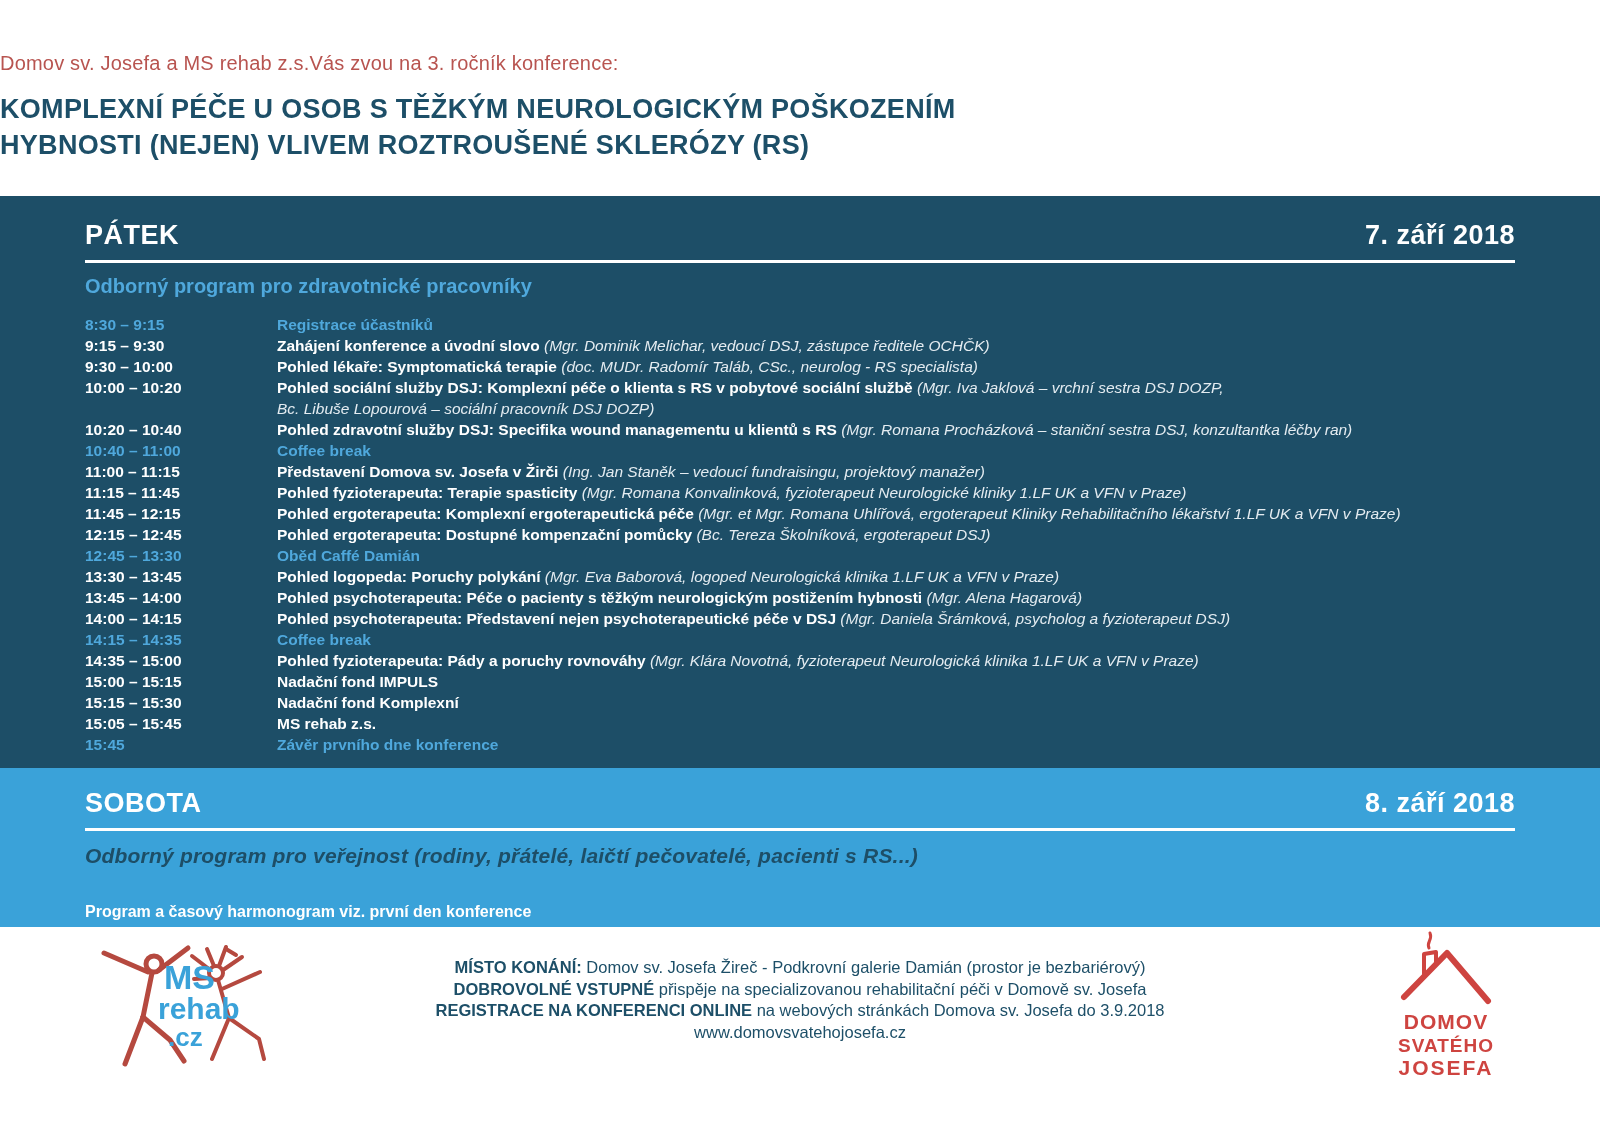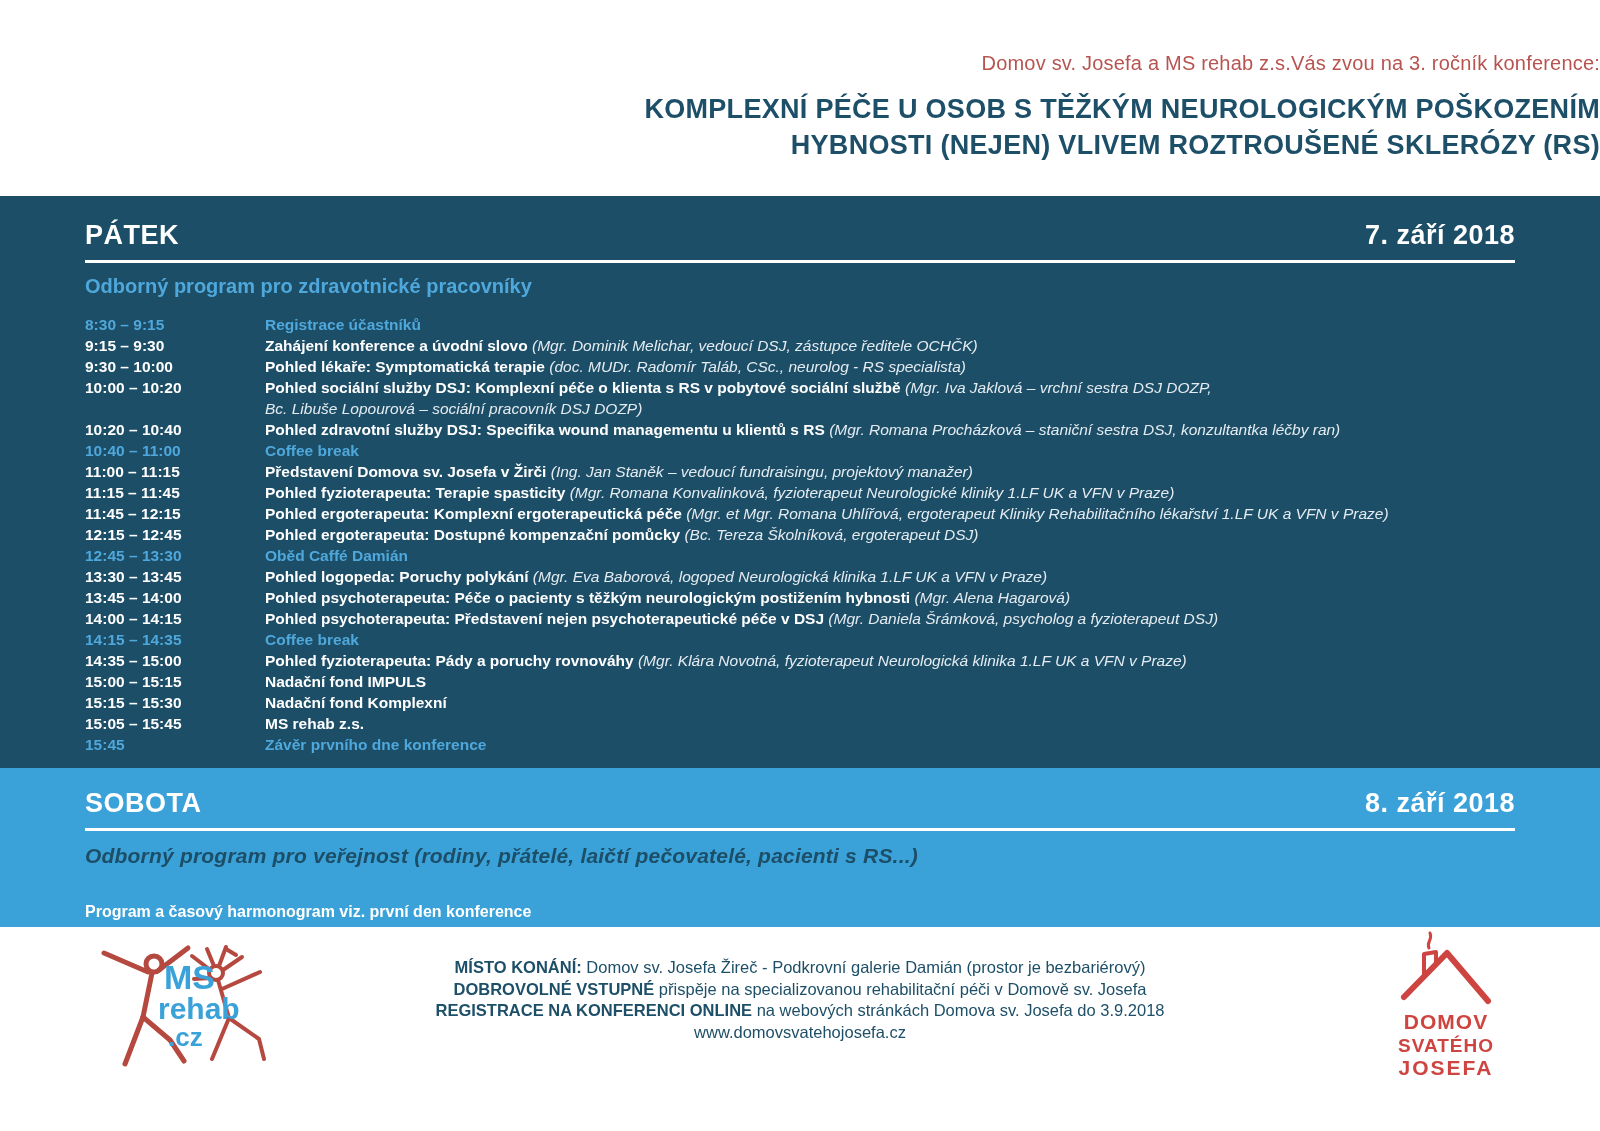--- a/index.html
+++ b/index.html
@@ -2,34 +2,34 @@
 <html lang="cs"><head>
 <meta charset="utf-8">
 <style>
   html,body{margin:0;padding:0;}
   body{
     width:1600px;height:1131px;position:relative;background:#ffffff;
     font-family:"Liberation Sans", sans-serif;overflow:hidden;
     -webkit-font-smoothing:antialiased;
   }
   
-  .header{height:196px;box-sizing:border-box;text-align:right;padding-top:52px;padding-left:7px;}
+  .header{height:196px;box-sizing:border-box;text-align:left;padding-top:52px;}
   .invite{color:#b85450;font-size:20px;letter-spacing:.2px;}
   .main-title{color:#1d4f68;font-size:27px;font-weight:bold;line-height:36px;margin-top:16px;letter-spacing:.3px;}
   
   .band-dark{
     background:#1d4e67;height:572px;box-sizing:border-box;
     padding:24px 85px 0 85px;color:#ffffff;overflow:hidden;
   }
   .day-row{display:flex;justify-content:space-between;align-items:baseline;
     font-size:27px;font-weight:bold;letter-spacing:.5px;color:#ffffff;}
   .rule{height:3px;background:#ffffff;border:0;margin:9px 0 0 0;}
   .band-dark .subtitle{color:#4fa8dc;font-weight:bold;font-size:20px;margin-top:12px;}
   .schedule{margin-top:16px;}
-  .srow{display:flex;font-size:15.5px;line-height:21px;}
+  .srow{display:flex;font-size:15.5px;line-height:21px;gap:12px;}
   .srow .time{flex:0 0 180px;font-weight:bold;color:#ffffff;}
   .srow .desc{flex:1;}
   .srow .title{font-weight:bold;color:#ffffff;}
   .srow .speaker,.srow .speaker-cont{font-style:italic;font-weight:normal;color:#e4ecf1;}
   .srow .speaker-cont{display:block;}
   .srow.highlight .time,.srow.highlight .title{color:#4fa8dc;}
   
   .band-light{
     background:#3aa2d9;height:159px;box-sizing:border-box;
     padding:20px 85px 0 85px;color:#ffffff;overflow:hidden;

